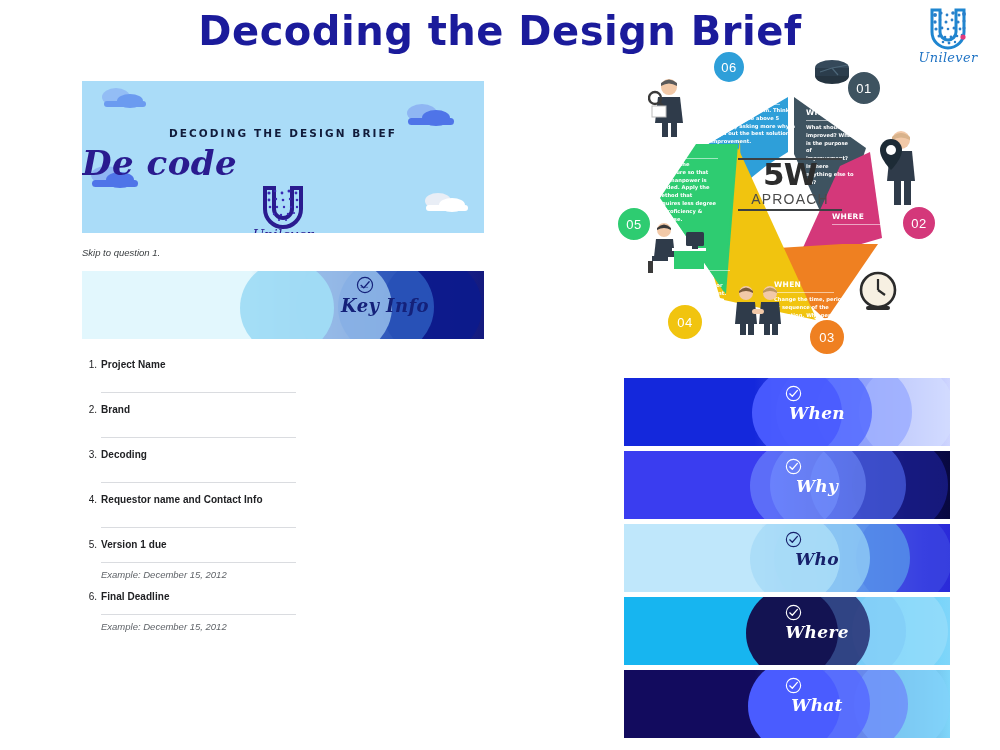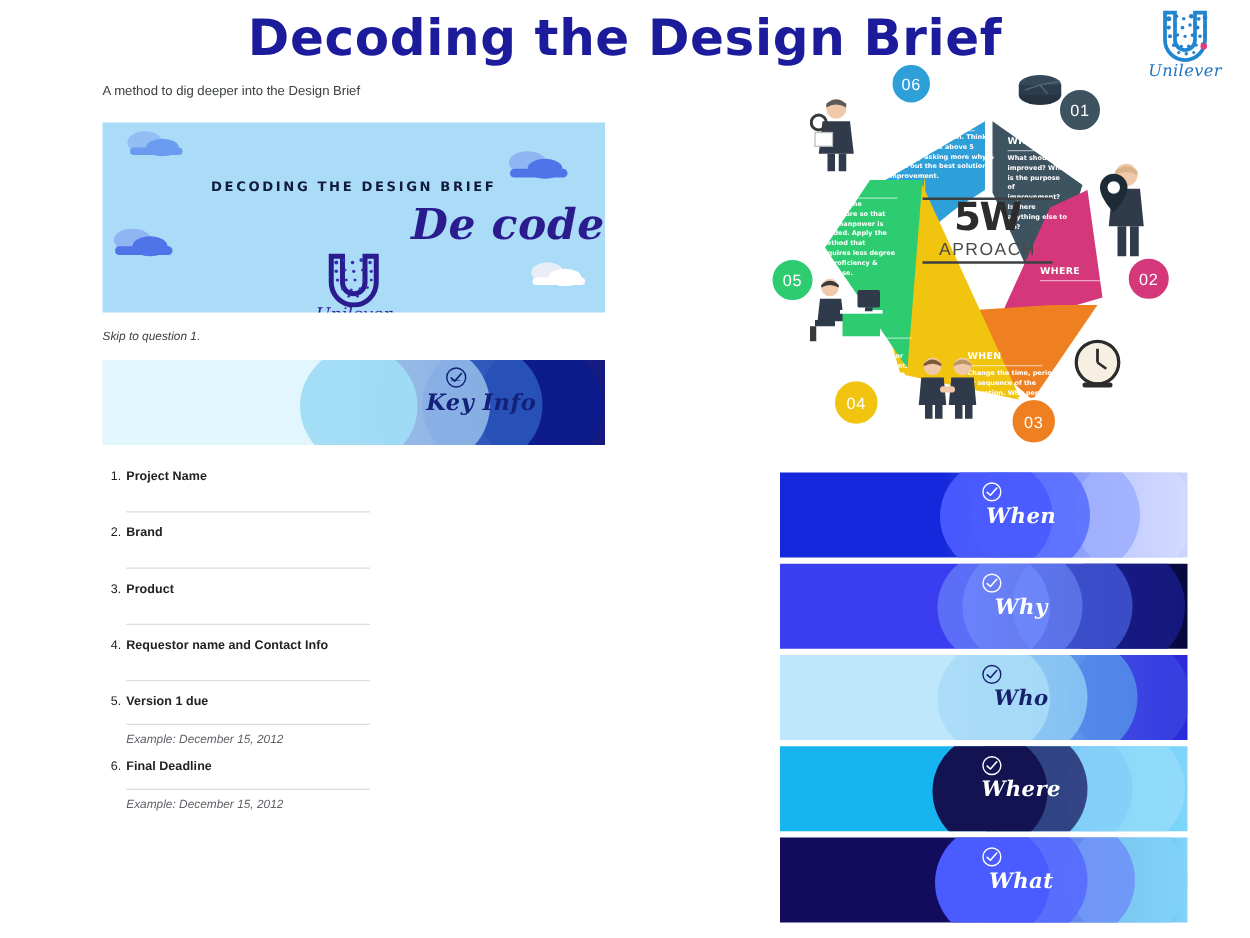--- a/index.html
+++ b/index.html
@@ -37,21 +37,21 @@
   .hero {
     position: relative; margin-top: 19px; width: 402px; height: 152px;
     background: #aadcf8; overflow: hidden;
   }
   .hero-kicker {
     position:absolute; left:0; right:0; top:46px; text-align:center;
     font-size: 10.5px; font-weight: 700; letter-spacing: 2.1px; color:#111b3a;
     font-family:"DejaVu Sans", sans-serif;
   }
   .hero-script {
-    position:absolute; left:0; right:0; top:62px; text-align:right;
+    position:absolute; left:0; right:0; top:62px; text-align:left;
     font-family:"DejaVu Serif", serif; font-weight:700; font-style: italic;
     font-size: 34px; color:#2a1b8f; letter-spacing:.5px;
   }
   .hero-u { position:absolute; left:50%; transform:translateX(-50%); top:104px; width:52px; height:44px; }
   .hero-word {
     position:absolute; left:0; right:0; top:146px; text-align:center;
     font-family:"DejaVu Serif", serif; font-style: italic; font-size:14px; color:#2a1b8f;
   }
   .cloud { position:absolute; }
 
@@ -160,21 +160,20 @@
         <circle cx="37" cy="36" r="1.3"></circle>
           <circle cx="43" cy="37" r="1.4"></circle>
           <circle cx="49" cy="36" r="1.2"></circle>
       </g>
       <circle cx="57" cy="31" r="2.6" fill="#e2397c"></circle>
     </svg>
     <span class="u-word">Unilever</span>
   </div>
 
   <div class="left-col">
-    <div class="form-sub">A method to dig deeper into the Design Brief</div>
 
     <div class="hero">
       <svg class="cloud" style="left:14px;top:6px;" width="58" height="22" viewBox="0 0 58 22">
         <ellipse cx="20" cy="10" rx="14" ry="9" fill="#93bdf5"></ellipse>
         <ellipse cx="34" cy="14" rx="13" ry="7" fill="#6b9bf0"></ellipse>
         <rect x="8" y="14" width="42" height="6" rx="3" fill="#6b9bf0"></rect>
       </svg>
       <svg class="cloud" style="right:26px;top:22px;" width="62" height="26" viewBox="0 0 62 26">
         <ellipse cx="26" cy="10" rx="15" ry="9" fill="#8fb6f3"></ellipse>
         <ellipse cx="40" cy="15" rx="14" ry="8" fill="#4f74e8"></ellipse>
@@ -249,21 +248,21 @@
       <div class="qitem">
         <div class="qrow">
           <span class="qnum">2.</span>
           <span class="qlabel">Brand</span>
         </div>
         <div class="qline"></div>
       </div>
       <div class="qitem">
         <div class="qrow">
           <span class="qnum">3.</span>
-          <span class="qlabel">Product</span>
+          <span class="qlabel">Decoding</span>
         </div>
         <div class="qline"></div>
       </div>
       <div class="qitem">
         <div class="qrow">
           <span class="qnum">4.</span>
           <span class="qlabel">Requestor name and Contact Info</span>
         </div>
         <div class="qline"></div>
       </div>

